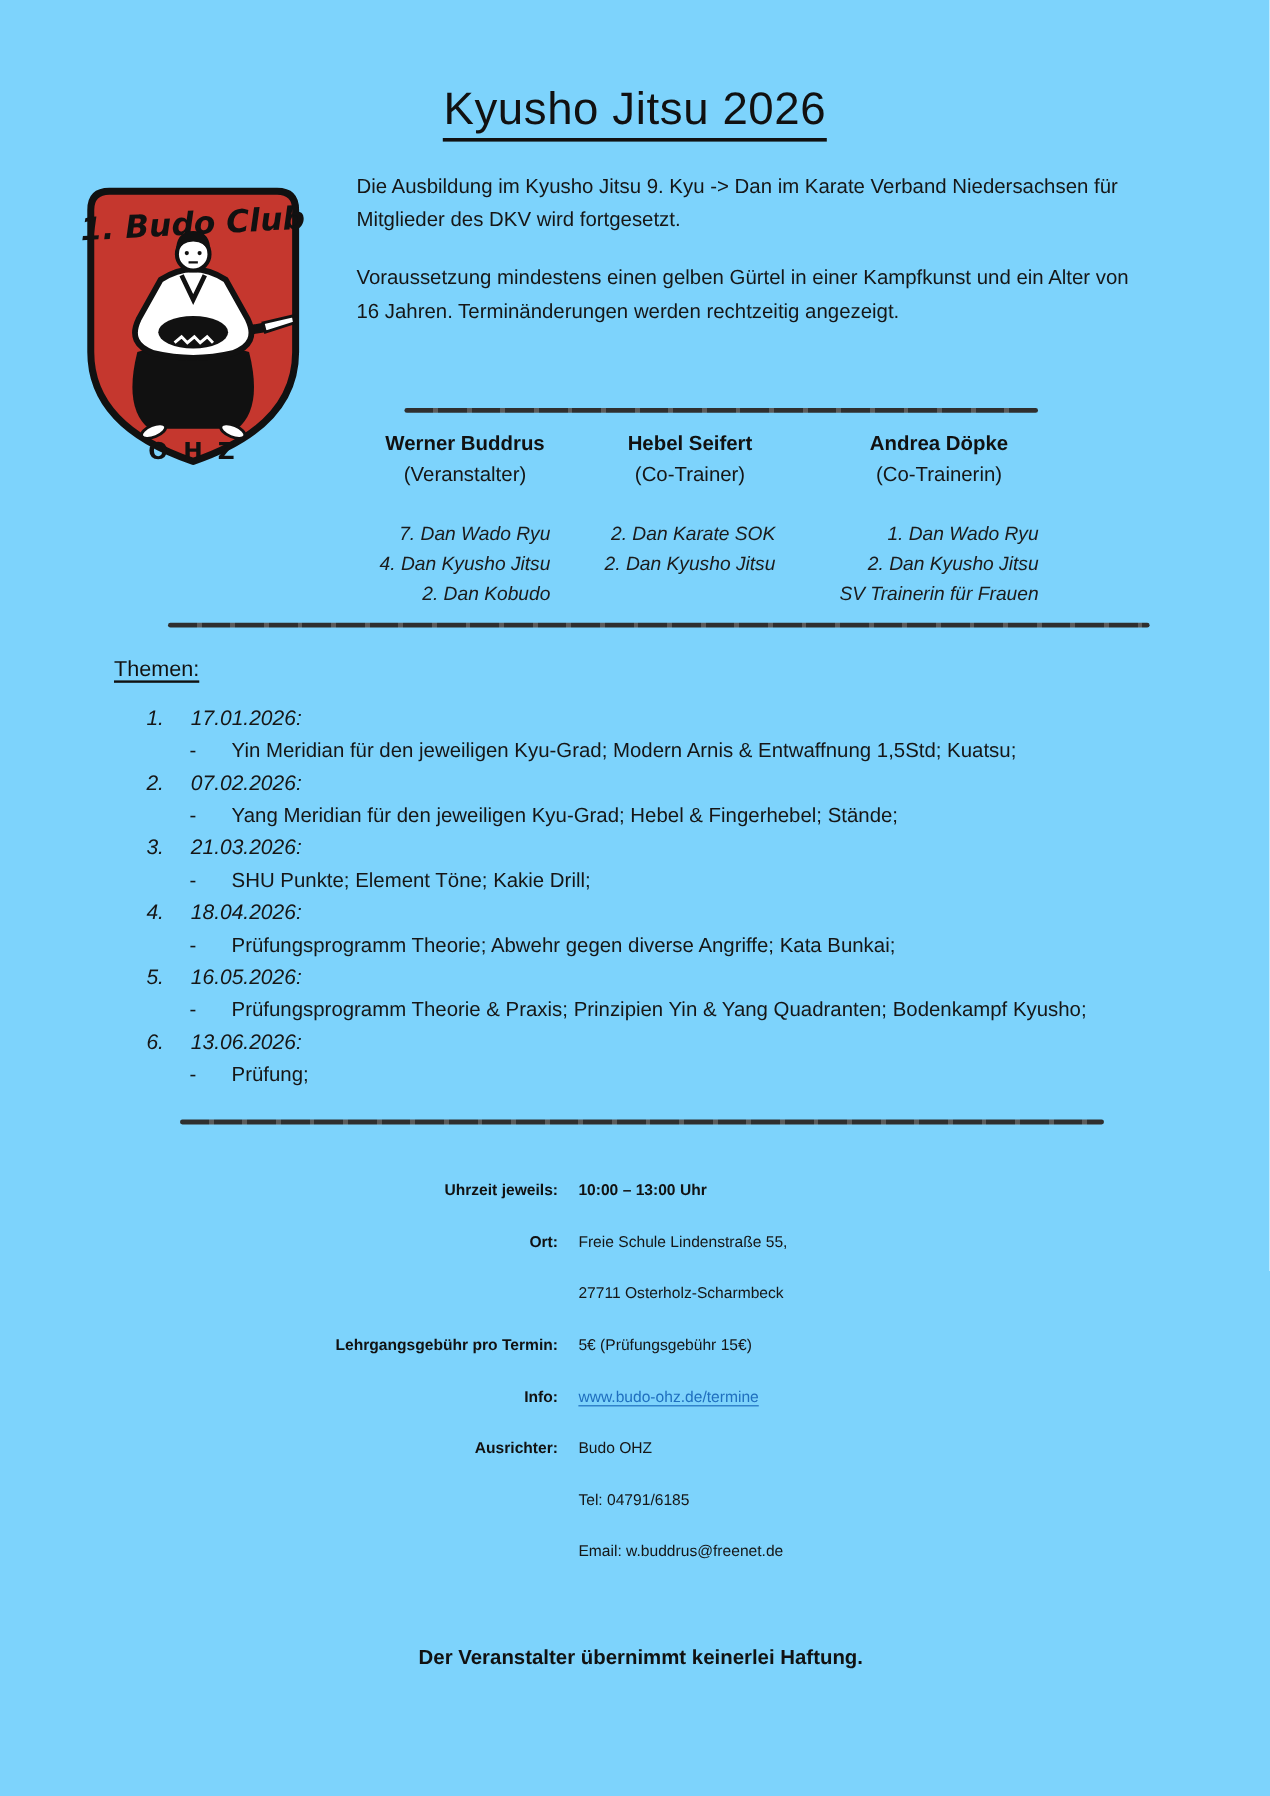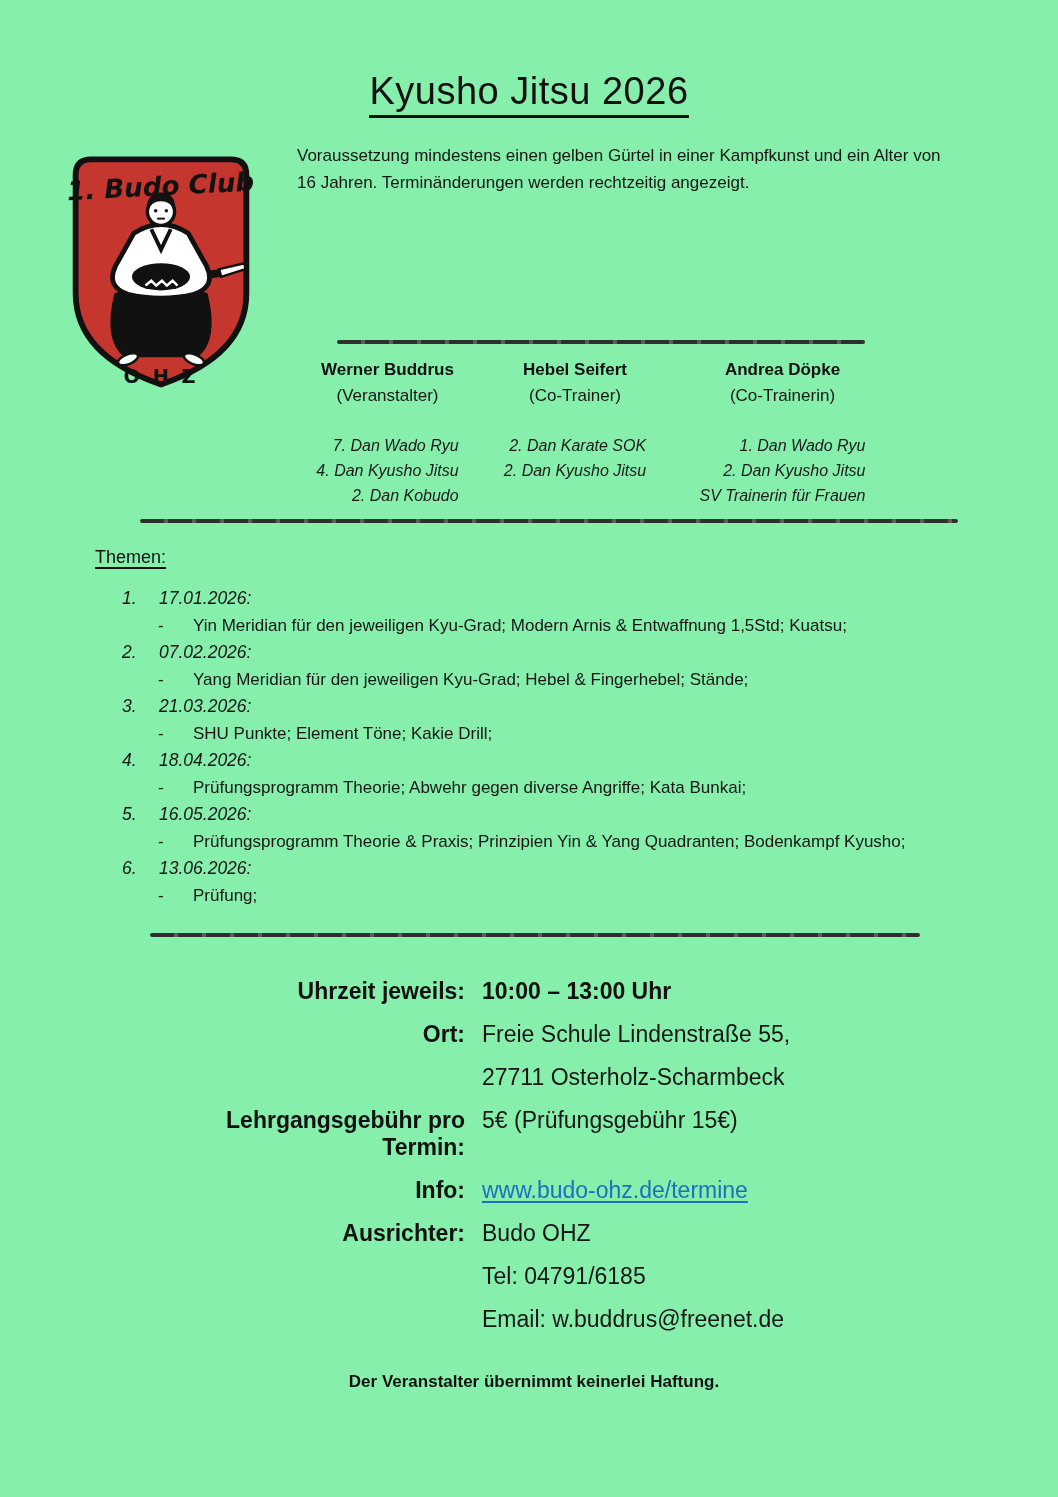--- a/index.html
+++ b/index.html
@@ -3,21 +3,21 @@
 <meta charset="utf-8">
 <style>
   * { margin: 0; padding: 0; box-sizing: border-box; }
   html, body { background: #ffffff; }
   body { font-family: "Liberation Sans", "DejaVu Sans", sans-serif; color: #1a1a1a; }
   .page {
     position: relative;
     width: 1058px;
     height: 1497px;
     margin: 0 auto;
-    background: #86efac;
+    background: #7dd3fc;
     overflow: hidden;
   }
 
   
   .title {
     position: absolute;
     top: 70px;
     left: 0;
     width: 100%;
     text-align: center;
@@ -130,21 +130,21 @@
   
   .info-block {
     position: absolute;
     top: 978px;
     left: 200px;
     width: 620px;
   }
   .info-row {
     display: flex;
     margin-bottom: 16px;
-    font-size: 23px;
+    font-size: 13px;
     line-height: 27px;
   }
   .info-label {
     width: 265px;
     text-align: right;
     font-weight: bold;
     color: #111;
     flex-shrink: 0;
   }
   .info-value {
@@ -211,20 +211,21 @@
 
         <ellipse cx="66" cy="216" rx="11" ry="5" fill="#ffffff" stroke="#111111" stroke-width="2.5" transform="rotate(-22 66 216)"></ellipse>
         <ellipse cx="134" cy="216" rx="11" ry="5" fill="#ffffff" stroke="#111111" stroke-width="2.5" transform="rotate(22 134 216)"></ellipse>
       </g>
 
       <text x="100" y="240" text-anchor="middle" font-size="20" font-weight="bold" font-family="DejaVu Sans, sans-serif" fill="#111111" letter-spacing="3">O H Z</text>
     </svg>
   </div>
 
   <div class="intro">
+    <p>Die Ausbildung im Kyusho Jitsu 9. Kyu -&gt; Dan im Karate Verband Niedersachsen für Mitglieder des DKV wird fortgesetzt.</p>
     <p>Voraussetzung mindestens einen gelben Gürtel in einer Kampfkunst und ein Alter von 16 Jahren. Terminänderungen werden rechtzeitig angezeigt.</p>
   </div>
 
   <div class="divider divider-1"></div>
 
   <div class="trainers">
     <div class="trainer-col c1">
       <div class="trainer-name">Werner Buddrus</div>
       <div class="trainer-role">(Veranstalter)</div>
       <ul class="trainer-creds">

